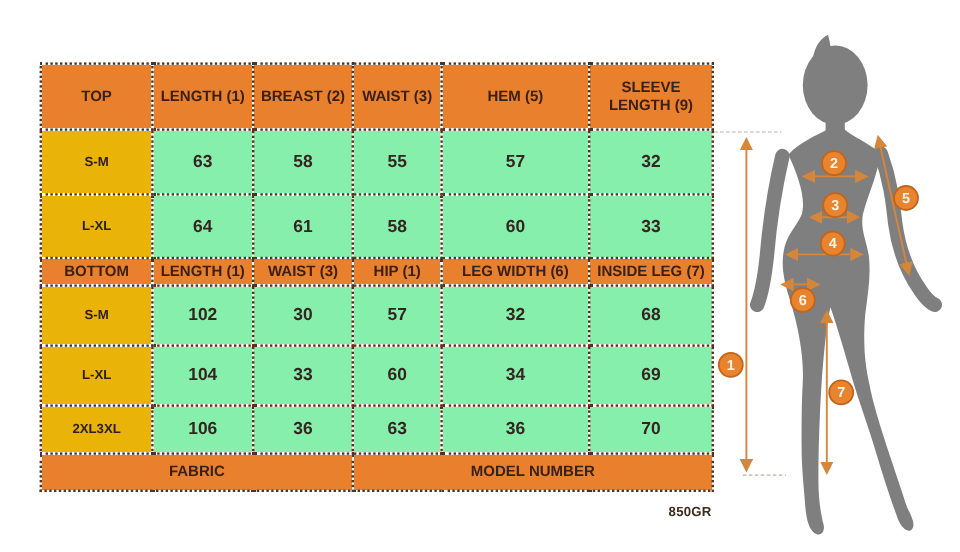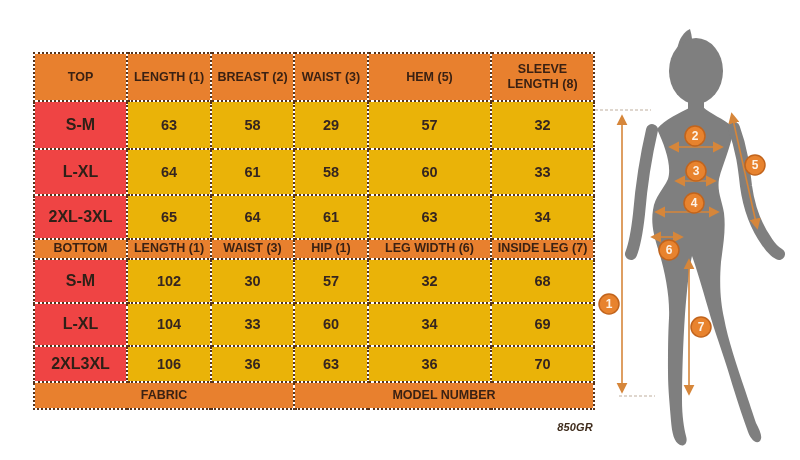--- a/index.html
+++ b/index.html
@@ -10,29 +10,29 @@
   
   .size-table{
     position:absolute;left:33px;top:52px;width:560px;height:358px;
     border-collapse:collapse;table-layout:fixed;
   }
   .size-table th,.size-table td{
     border:2px dotted #56321A;text-align:center;vertical-align:middle;
     padding:0 1px;overflow:hidden;
   }
   .hdr{background:#E8802E;color:#3A2113;font-size:12.5px;font-weight:700;line-height:1.2;}
-  .val{background:#eab308;color:#352520;font-size:14.5px;font-weight:600;}
-  .lbl{background:#ef4444;color:#2E2017;font-size:16px;font-weight:700;}
+  .val{background:#86efac;color:#352520;font-size:14.5px;font-weight:600;}
+  .lbl{background:#eab308;color:#2E2017;font-size:11px;font-weight:700;}
   .rh-a{height:41px}.rh-b{height:40px}.rh-c{height:39px}.rh-d{height:37px}
   .rh-e{height:17px}.rh-f{height:37px}.rh-g{height:30px}
   .rh-h{height:23px}.rh-i{height:27px}
   
   .footnote{
     position:absolute;left:33px;top:421px;width:560px;text-align:right;
-    font-size:11px;font-weight:700;color:#3E2B1B;letter-spacing:.2px;font-style:italic;
+    font-size:11px;font-weight:700;color:#3E2B1B;letter-spacing:.2px;
   }
   
   .figure-wrap{position:absolute;left:595px;top:0;width:205px;height:460px;}
   .marker-num{
     font-family:"Liberation Sans",sans-serif;font-size:12px;font-weight:700;
     fill:#FDF3E7;text-anchor:middle;
   }
 </style>
 </head>
 <body>
@@ -46,45 +46,37 @@
       <col style="width:123px">
       <col style="width:103px">
   </colgroup>
   <tbody>
       <tr class="rh-a">
     <th class="hdr">TOP</th>
     <th class="hdr">LENGTH (1)</th>
     <th class="hdr">BREAST (2)</th>
     <th class="hdr">WAIST (3)</th>
     <th class="hdr">HEM (5)</th>
-    <th class="hdr">SLEEVE LENGTH (8)</th>
+    <th class="hdr">SLEEVE LENGTH (9)</th>
   </tr>
   <tr class="rh-b">
     <td class="lbl">S-M</td>
     <td class="val">63</td>
     <td class="val">58</td>
-    <td class="val">29</td>
+    <td class="val">55</td>
     <td class="val">57</td>
     <td class="val">32</td>
   </tr>
   <tr class="rh-c">
     <td class="lbl">L-XL</td>
     <td class="val">64</td>
     <td class="val">61</td>
     <td class="val">58</td>
     <td class="val">60</td>
     <td class="val">33</td>
-  </tr>
-  <tr class="rh-d">
-    <td class="lbl">2XL-3XL</td>
-    <td class="val">65</td>
-    <td class="val">64</td>
-    <td class="val">61</td>
-    <td class="val">63</td>
-    <td class="val">34</td>
   </tr>
   <tr class="rh-e">
     <th class="hdr">BOTTOM</th>
     <th class="hdr">LENGTH (1)</th>
     <th class="hdr">WAIST (3)</th>
     <th class="hdr">HIP (1)</th>
     <th class="hdr">LEG WIDTH (6)</th>
     <th class="hdr">INSIDE LEG (7)</th>
   </tr>
   <tr class="rh-f">

